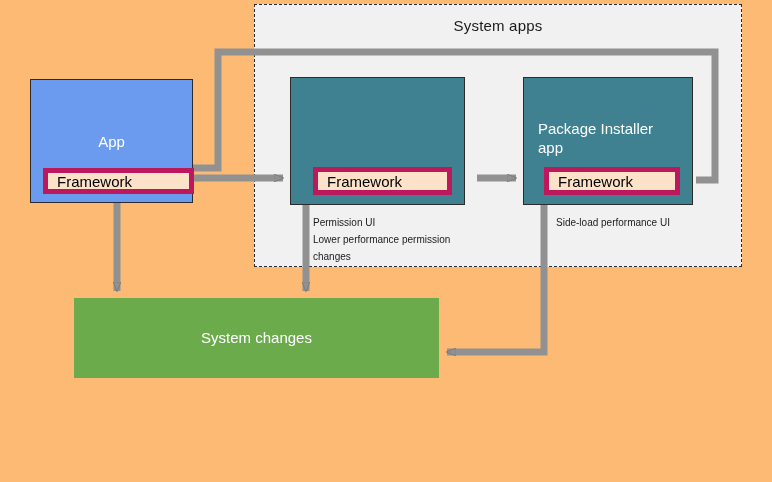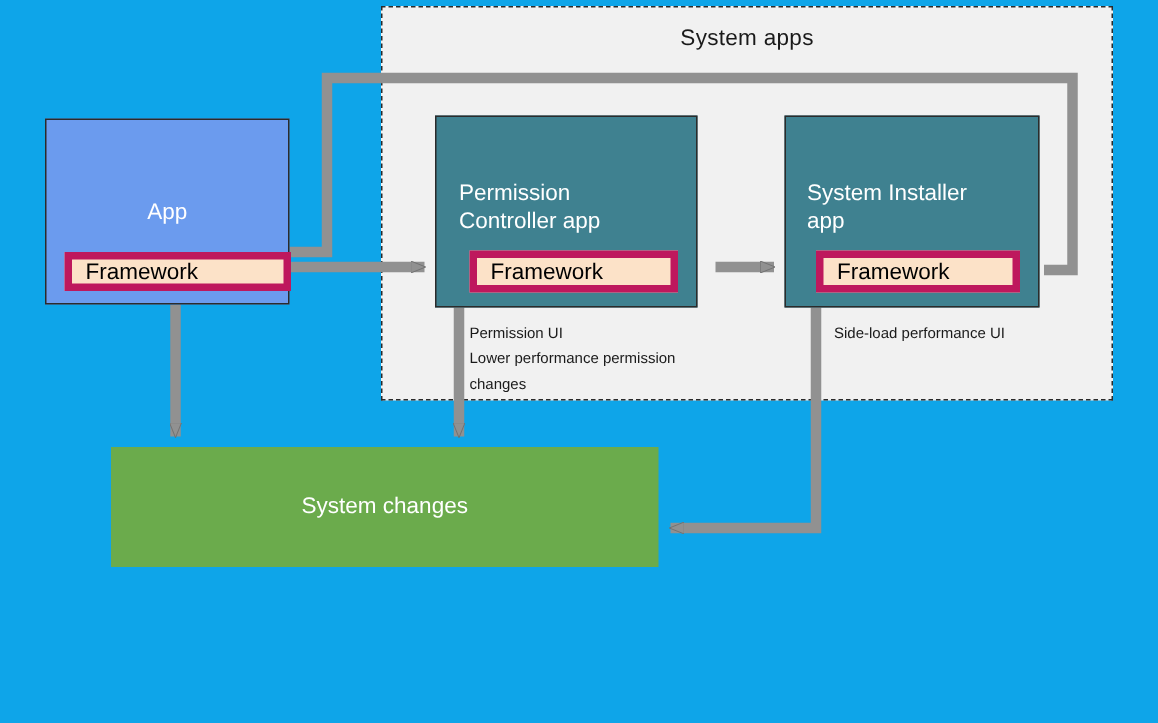--- a/index.html
+++ b/index.html
@@ -5,21 +5,21 @@
 <style>
   html, body {
     margin: 0;
     padding: 0;
     background: #000000;
   }
   #canvas {
     position: relative;
     width: 772px;
     height: 482px;
-    background: #0ea5e9;
+    background: #fdba74;
     overflow: hidden;
     font-family: "Liberation Sans", "DejaVu Sans", sans-serif;
   }
   svg#wires {
     position: absolute;
     left: 0;
     top: 0;
     width: 772px;
     height: 482px;
     pointer-events: none;
@@ -199,27 +199,25 @@
       <path d="M 544,205 L 544,352 L 447,352" marker-end="url(#arrowEnd)"></path>
     </g>
   </svg>
 
   <div class="node" id="app-node">
     <div class="node-title">App</div>
     <div class="framework" id="app-framework">Framework</div>
   </div>
 
   <div class="node" id="permctrl-node">
-    <div class="node-title" style="white-space: pre-line;">Permission
-Controller app</div>
     <div class="framework" id="permctrl-framework">Framework</div>
   </div>
 
   <div class="node" id="pkginst-node">
-    <div class="node-title" style="white-space: pre-line;">System Installer
+    <div class="node-title" style="white-space: pre-line;">Package Installer
 app</div>
     <div class="framework" id="pkginst-framework">Framework</div>
   </div>
 
   <div class="caption" id="permctrl-caption">Permission UI
 Lower performance permission
 changes</div>
   <div class="caption" id="pkginst-caption">Side-load performance UI</div>
 
   <div class="node" id="sysserver-node">

